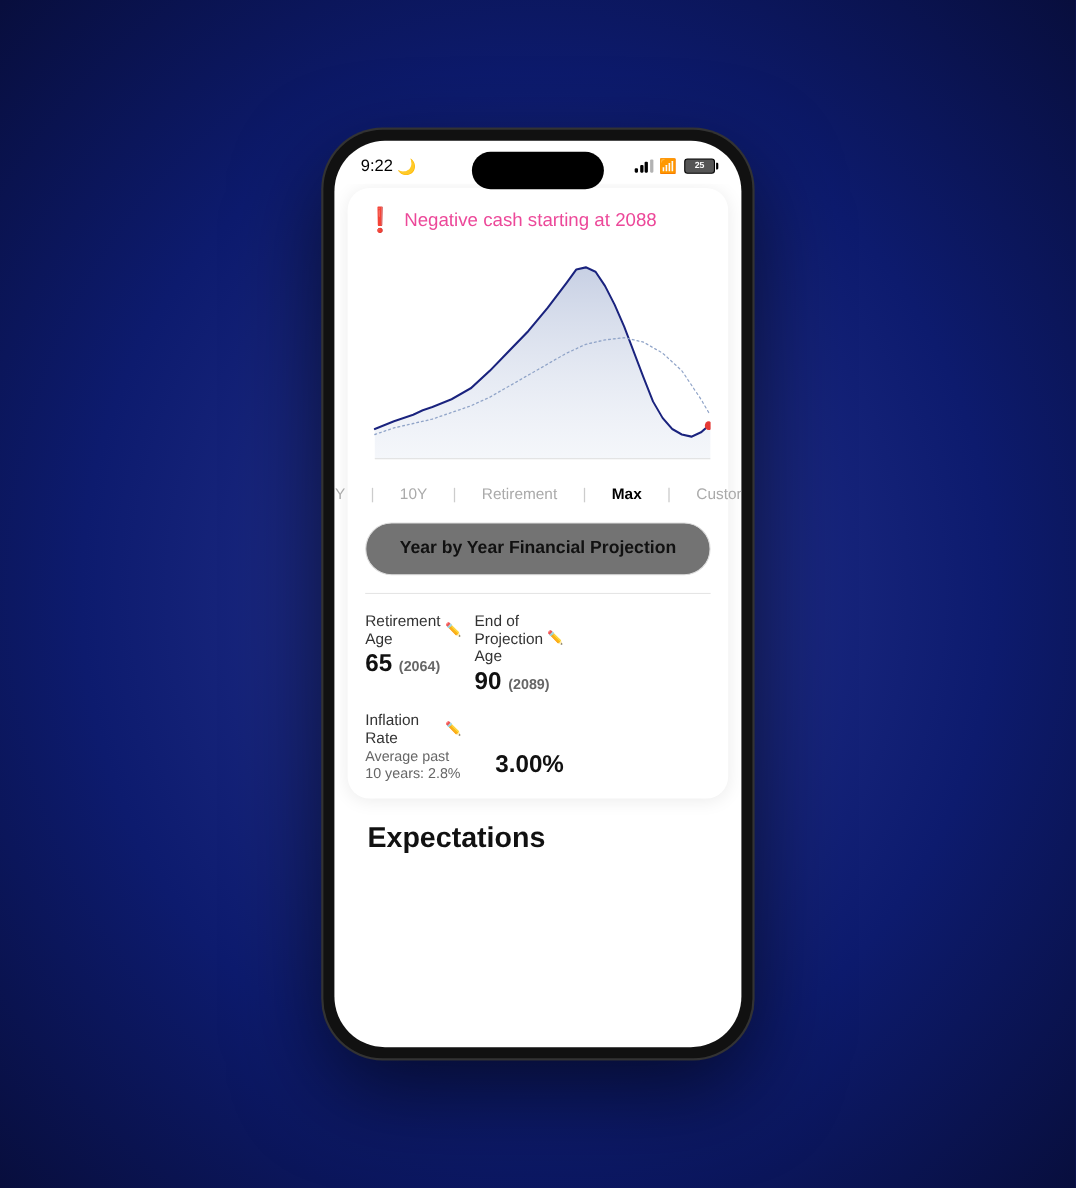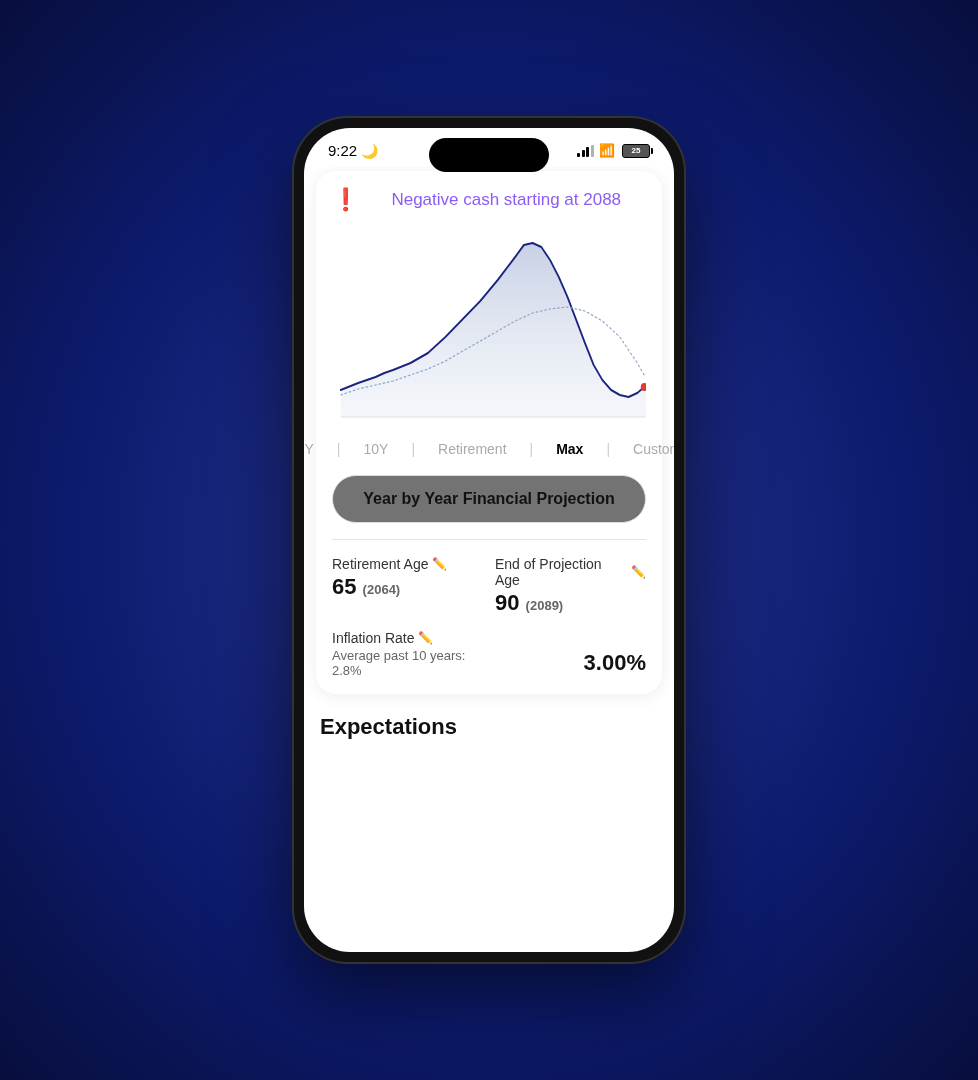--- a/index.html
+++ b/index.html
@@ -173,22 +173,21 @@
 
     .alert-icon {
       color: #e53935;
       font-size: 22px;
       line-height: 1;
     }
 
     .alert-text {
       font-size: 17px;
       font-weight: 500;
-      color: #8b5cf6;
-      margin-left: 24px;
+      color: #ec4899;
     }
 
     
     .chart-container {
       width: 100%;
       height: 200px;
       position: relative;
       margin-bottom: 12px;
     }
 
@@ -244,21 +243,21 @@
     
     .divider {
       height: 1px;
       background: #e5e5e5;
       margin-bottom: 16px;
     }
 
     
     .projection-details {
       display: grid;
-      grid-template-columns: 1fr 1fr;
+      grid-template-columns: 1fr 1fr 1fr 1fr;
       gap: 14px 12px;
     }
 
     .detail-item {
       display: flex;
       flex-direction: column;
       gap: 2px;
     }
 
     .detail-label {
@@ -300,23 +299,24 @@
       color: #111;
       padding-bottom: 2px;
     }
 
     
     .expectations-section {
       padding: 20px 16px 10px;
     }
 
     .expectations-title {
-      font-size: 22px;
+      font-size: 26px;
       font-weight: 700;
       color: #111;
+      margin-left: 14px;
     }
 
     
     .bg-glow {
       position: fixed;
       inset: 0;
       background: radial-gradient(ellipse at center, #283593 0%, #0d1b6e 60%, #080e3d 100%);
       z-index: -1;
     }
   </style>

